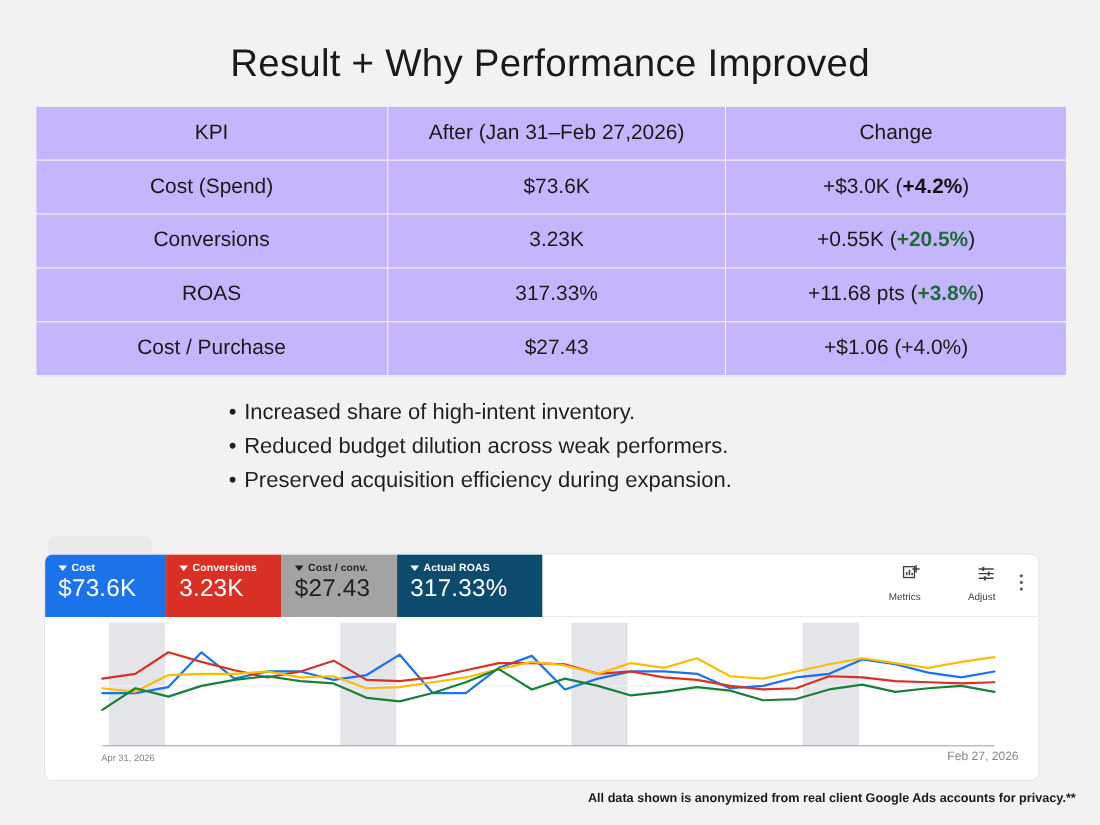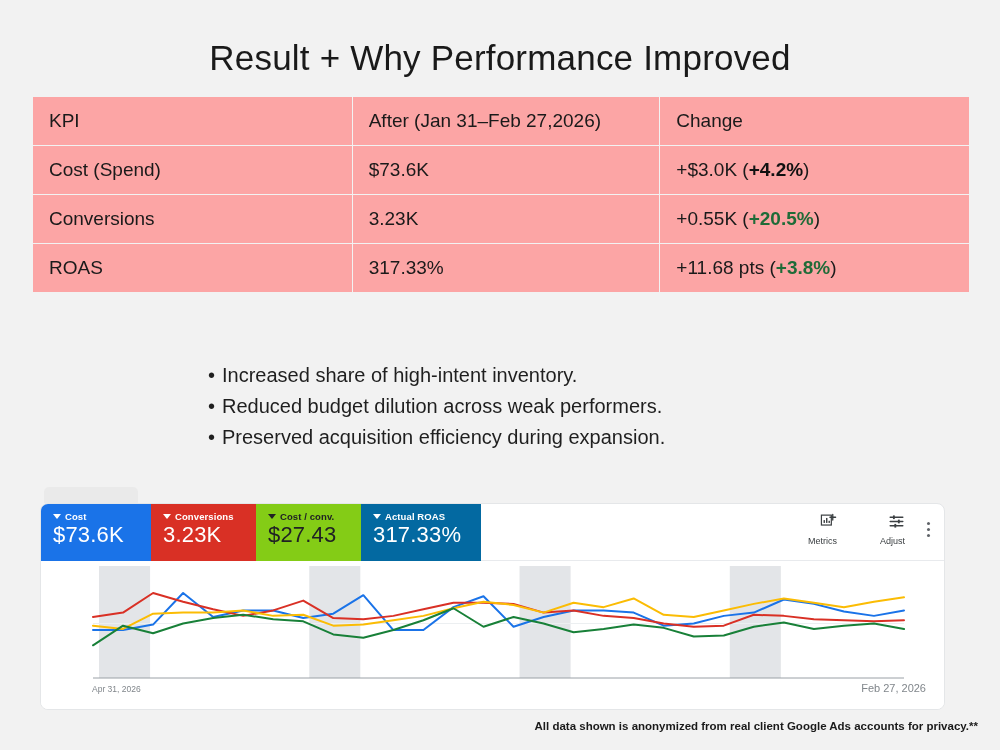--- a/index.html
+++ b/index.html
@@ -20,25 +20,25 @@
   }
 
   
   .kpi-table {
     position: absolute; left: 32px; top: 96px;
     width: 938px;
     border-collapse: collapse;
     background: #e6e6e6;
   }
   .kpi-table td, .kpi-table th {
-    background: #fca5a5;
+    background: #c4b5fd;
     border: 1px solid #f2f2f2;
     padding: 0 16px;
     height: 49px;
-    text-align: left;
+    text-align: center;
     font-weight: 400;
     font-size: 19px;
     color: #1a1a1a;
     vertical-align: middle;
   }
   .kpi-table th { font-size: 19px; }
   .col-kpi    { width: 320px; }
   .col-after  { width: 308px; }
   .col-change { width: 310px; }
   .cell-green { color: #2e7d46; }
@@ -130,20 +130,25 @@
       <tr>
         <td>Conversions</td>
         <td>3.23K</td>
         <td class="cell-green"><span>+0.55K (</span><b>+20.5%</b><span>)</span></td>
       </tr>
       <tr>
         <td>ROAS</td>
         <td>317.33%</td>
         <td class="cell-green"><span>+11.68 pts (</span><b>+3.8%</b><span>)</span></td>
       </tr>
+      <tr>
+        <td>Cost / Purchase</td>
+        <td>$27.43</td>
+        <td class="cell-dark"><span>+$1.06 (+4.0%)</span><b></b><span></span></td>
+      </tr>
     </tbody>
   </table>
 
   <ul class="bullets">
     <li><span class="dot">•</span><span>Increased share of high-intent inventory.</span></li>
     <li><span class="dot">•</span><span>Reduced budget dilution across weak performers.</span></li>
     <li><span class="dot">•</span><span>Preserved acquisition efficiency during expansion.</span></li>
   </ul>
 
   <div class="tab-stub"></div>
@@ -160,29 +165,29 @@
       </div>
 
       <div class="kpi-card" id="card1" style="background: rgb(217, 48, 37); color: rgb(255, 255, 255); left: 110px; width: 105px;">
         <span class="lbl">
             <i class="caret"></i>
             <span>Conversions</span>
           </span>
         <span class="val">3.23K</span>
       </div>
 
-      <div class="kpi-card" id="card2" style="background: #84cc16; color: rgb(32, 33, 36); left: 215px; width: 105px;">
+      <div class="kpi-card" id="card2" style="background: #a3a3a3; color: rgb(32, 33, 36); left: 215px; width: 105px;">
         <span class="lbl">
             <i class="caret"></i>
             <span>Cost / conv.</span>
           </span>
         <span class="val">$27.43</span>
       </div>
 
-      <div class="kpi-card" id="card3" style="background: #0369a1; color: rgb(255, 255, 255); left: 320px; width: 120px;">
+      <div class="kpi-card" id="card3" style="background: #0c4a6e; color: rgb(255, 255, 255); left: 320px; width: 132px;">
         <span class="lbl">
             <i class="caret"></i>
             <span>Actual ROAS</span>
           </span>
         <span class="val">317.33%</span>
       </div>
 
       <div class="tools">
         <div class="tool">
           <svg width="17" height="17" viewBox="0 0 24 24">

